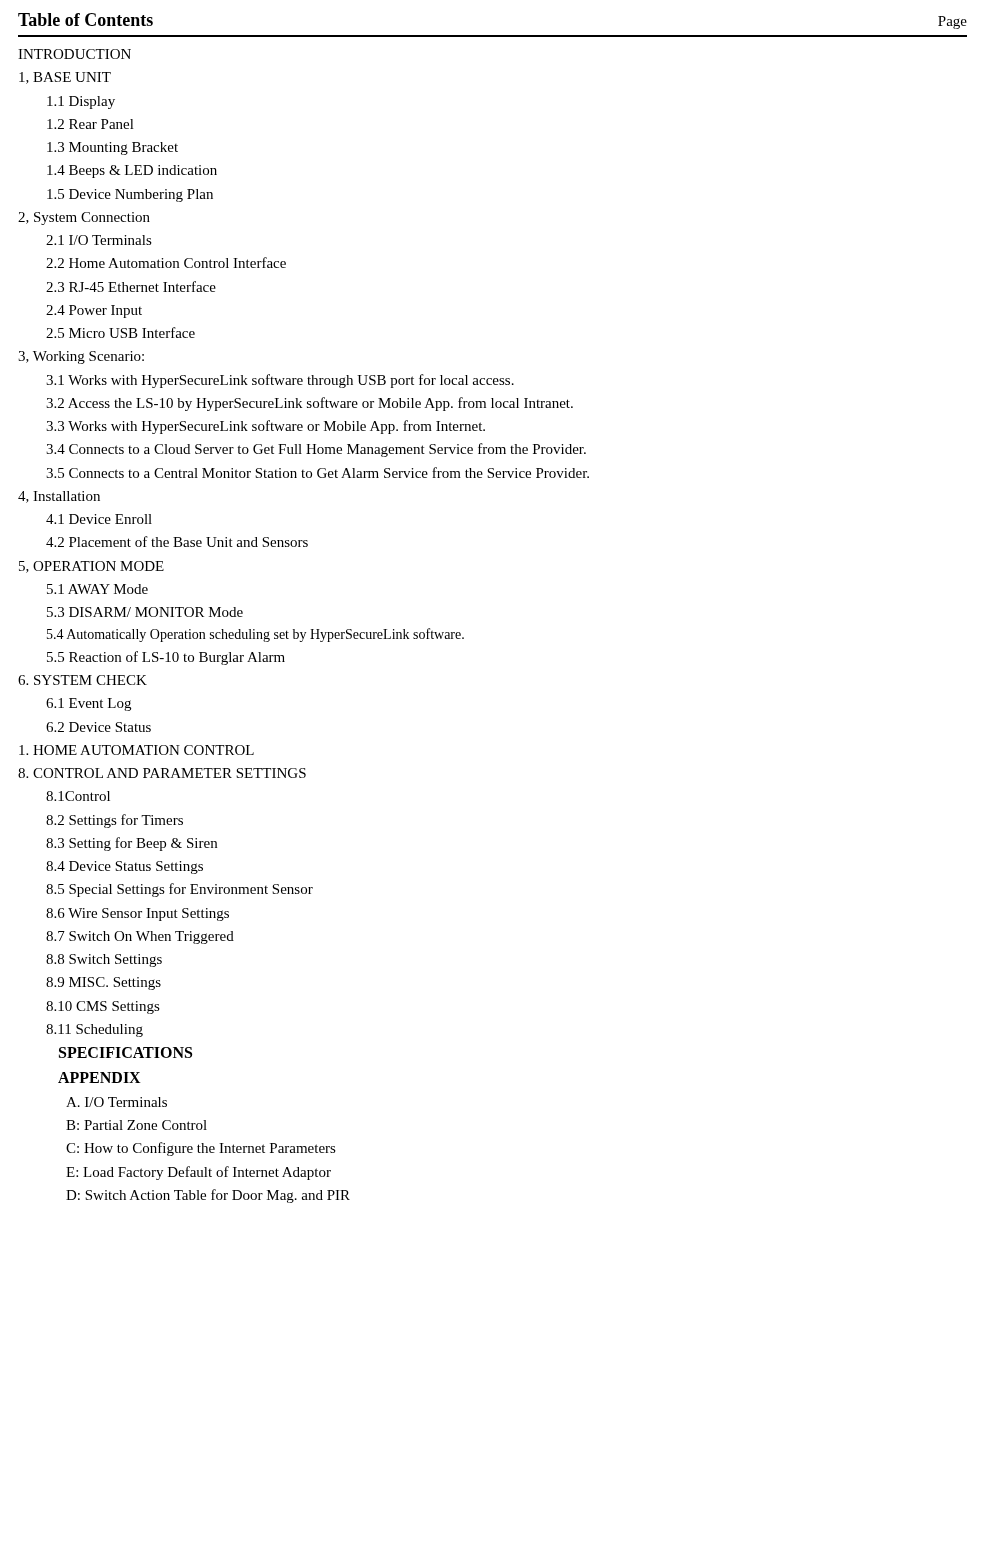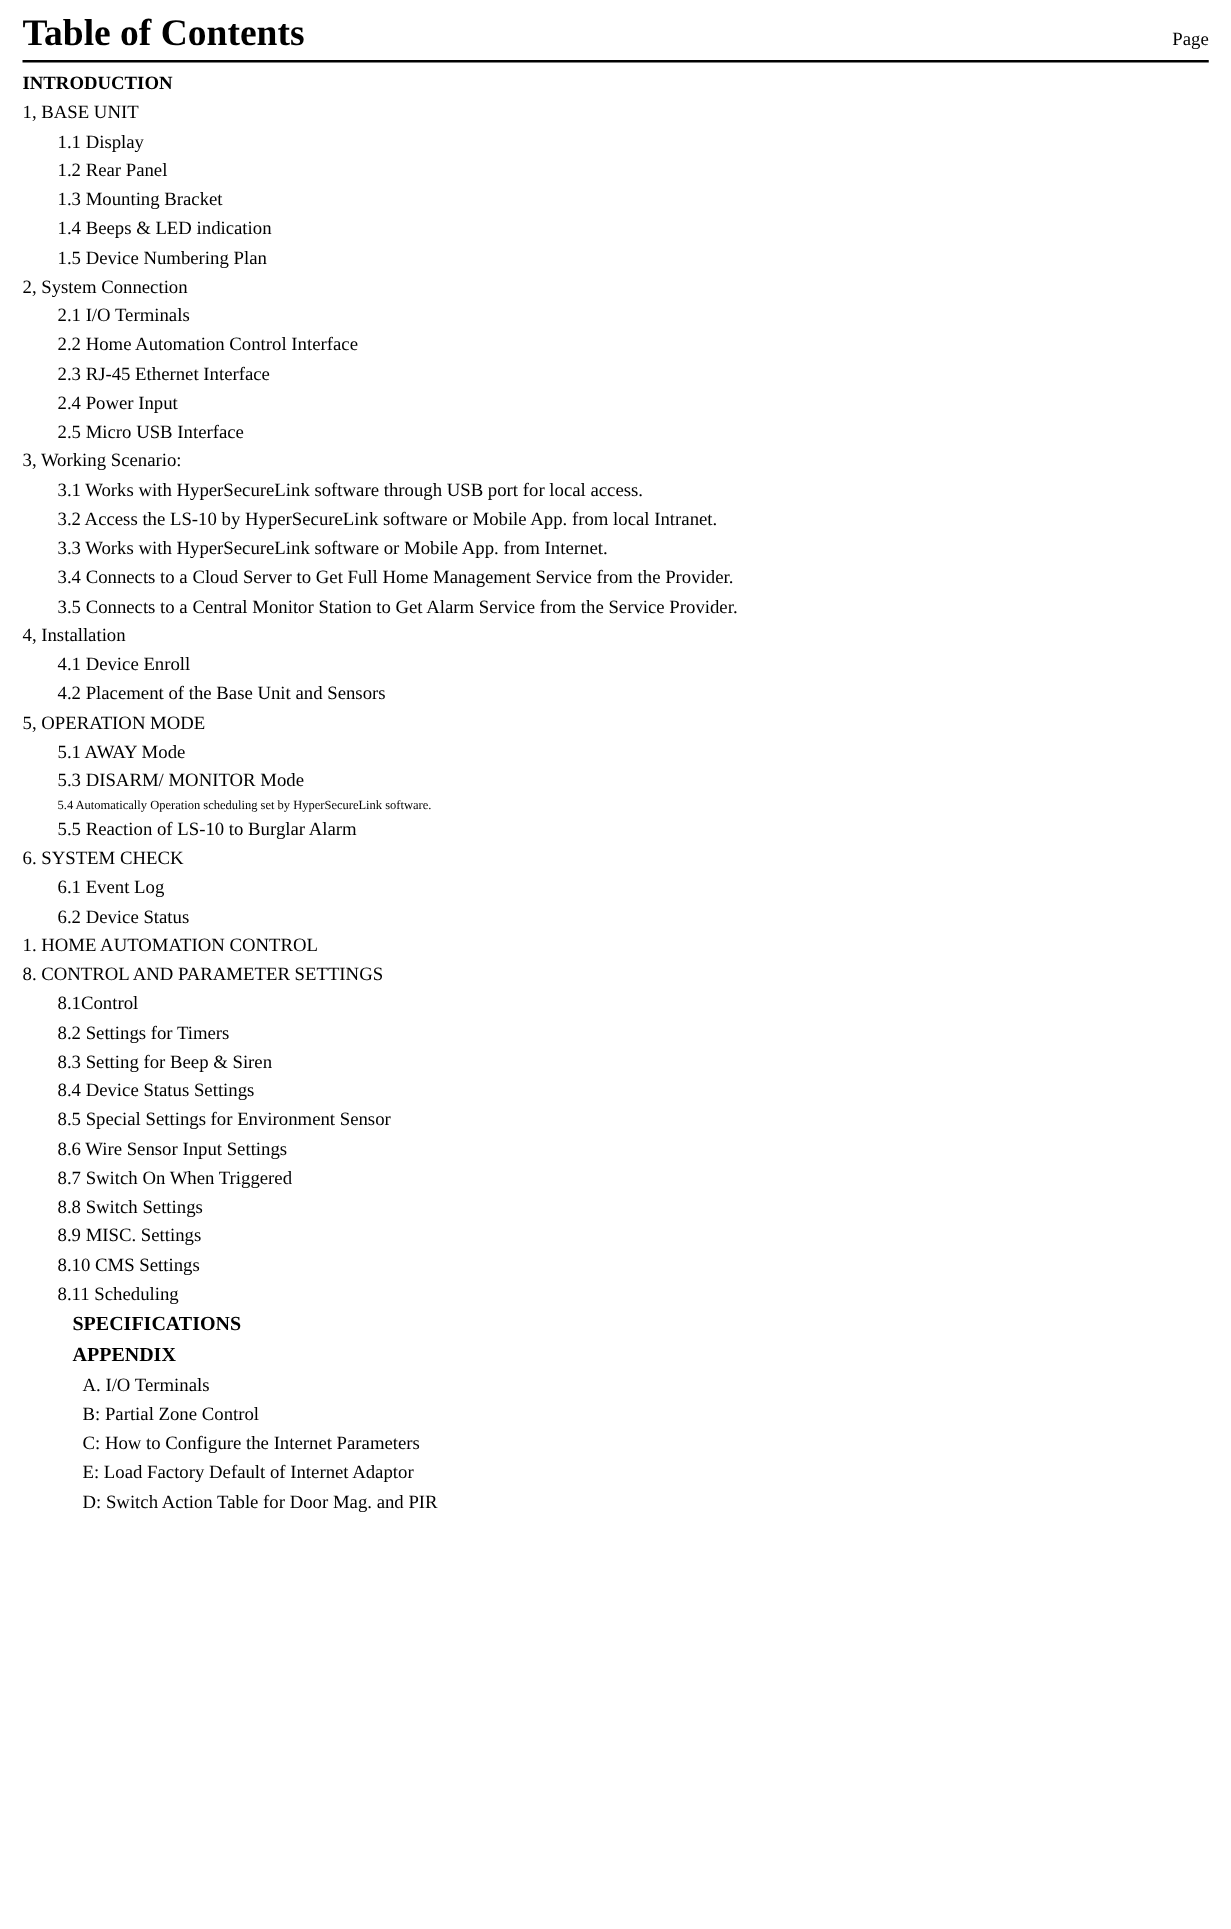--- a/index.html
+++ b/index.html
@@ -18,45 +18,45 @@
     }
     .header-row {
       display: flex;
       justify-content: space-between;
       align-items: baseline;
       border-bottom: 2px solid #000;
       padding-bottom: 4px;
       margin-bottom: 6px;
     }
     .header-title {
-      font-size: 30px;
+      font-size: 18px;
       font-weight: bold;
     }
     .header-page {
       font-size: 15px;
       font-weight: normal;
     }
     .toc-section {
       margin-top: 2px;
     }
     .toc-item {
       line-height: 1.55;
       padding-left: 0px;
     }
     .toc-item.bold {
-      font-weight: bold;
+      font-weight: normal;
     }
     .toc-item.indent1 {
       padding-left: 28px;
     }
     .toc-item.indent2 {
       padding-left: 48px;
     }
     .toc-item.larger {
-      font-size: 10px;
+      font-size: 14px;
     }
     .toc-item.bold-large {
       font-weight: bold;
       font-size: 16px;
       margin-left: 40px;
     }
   </style>
 </head>
 <body>
 

